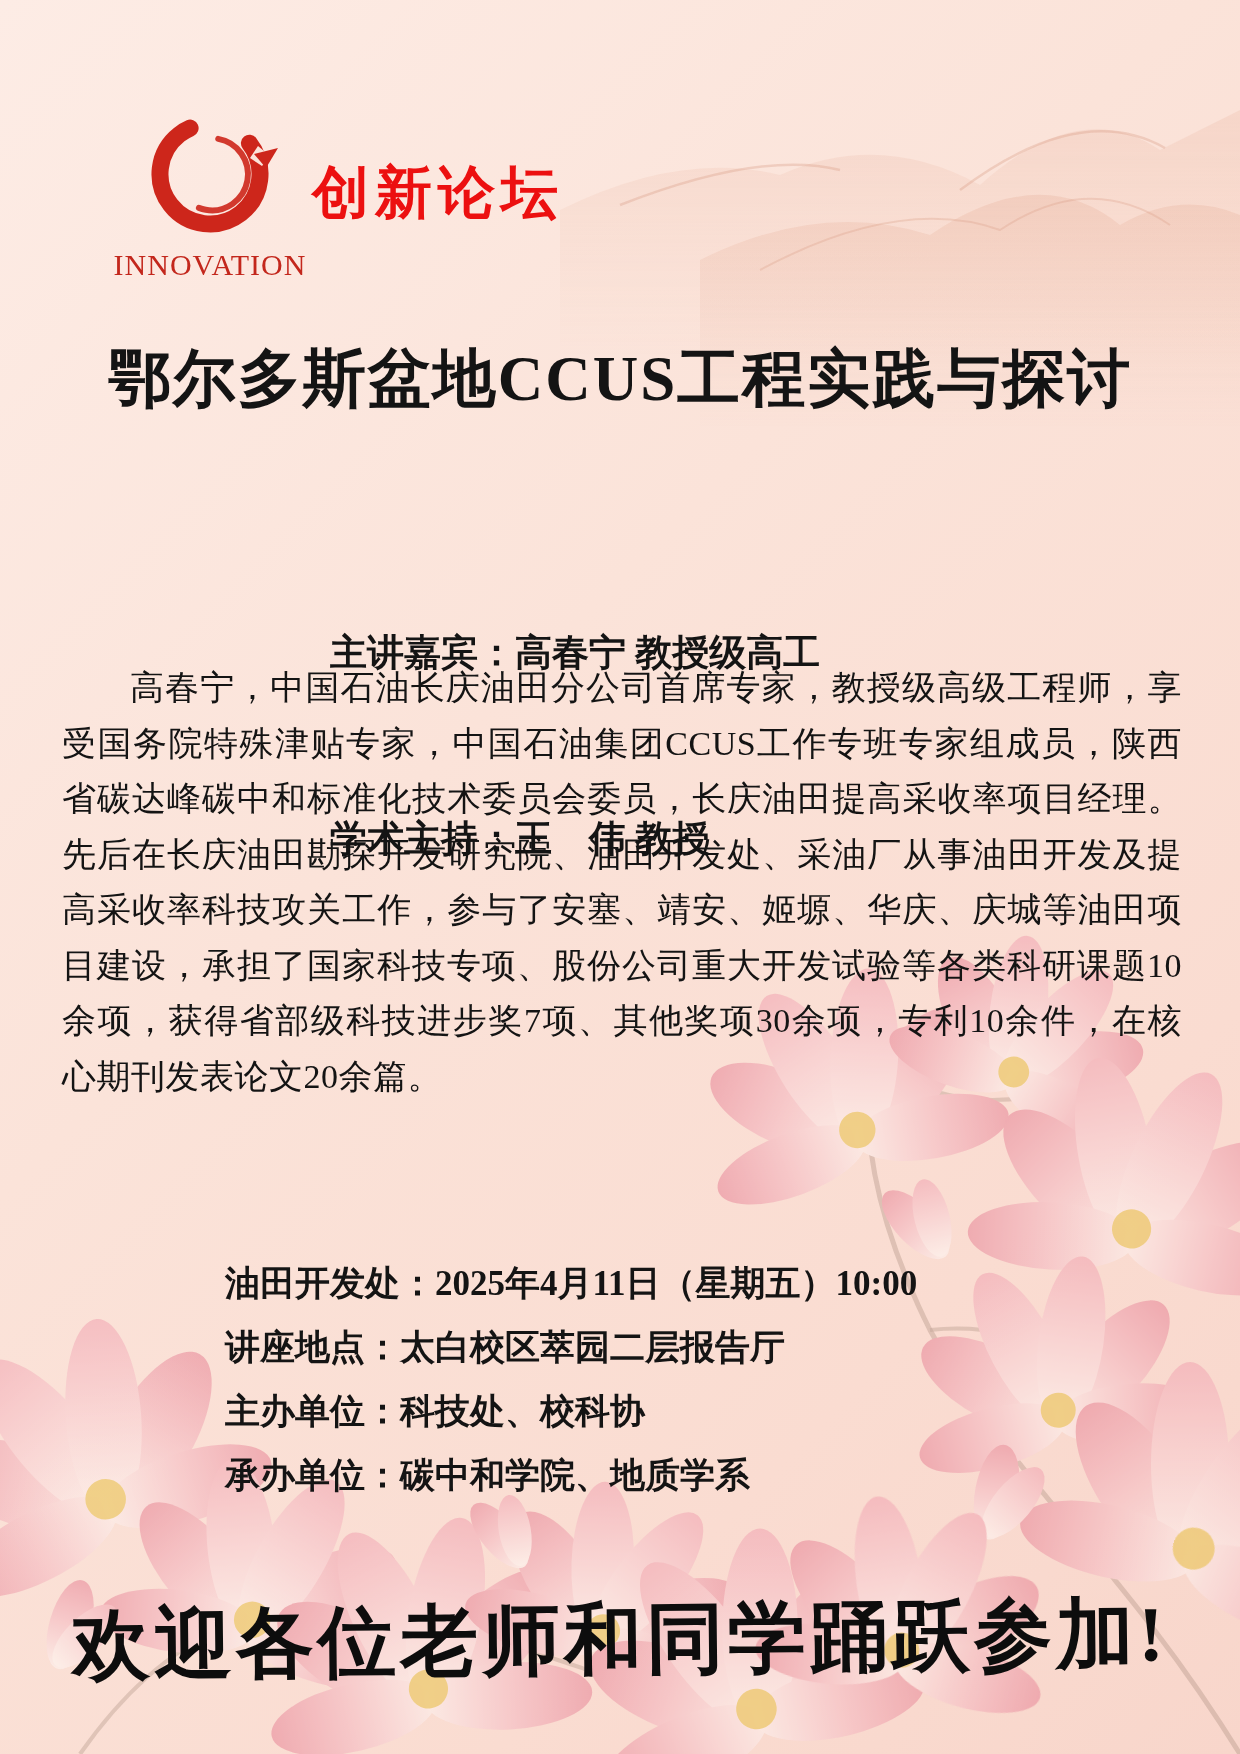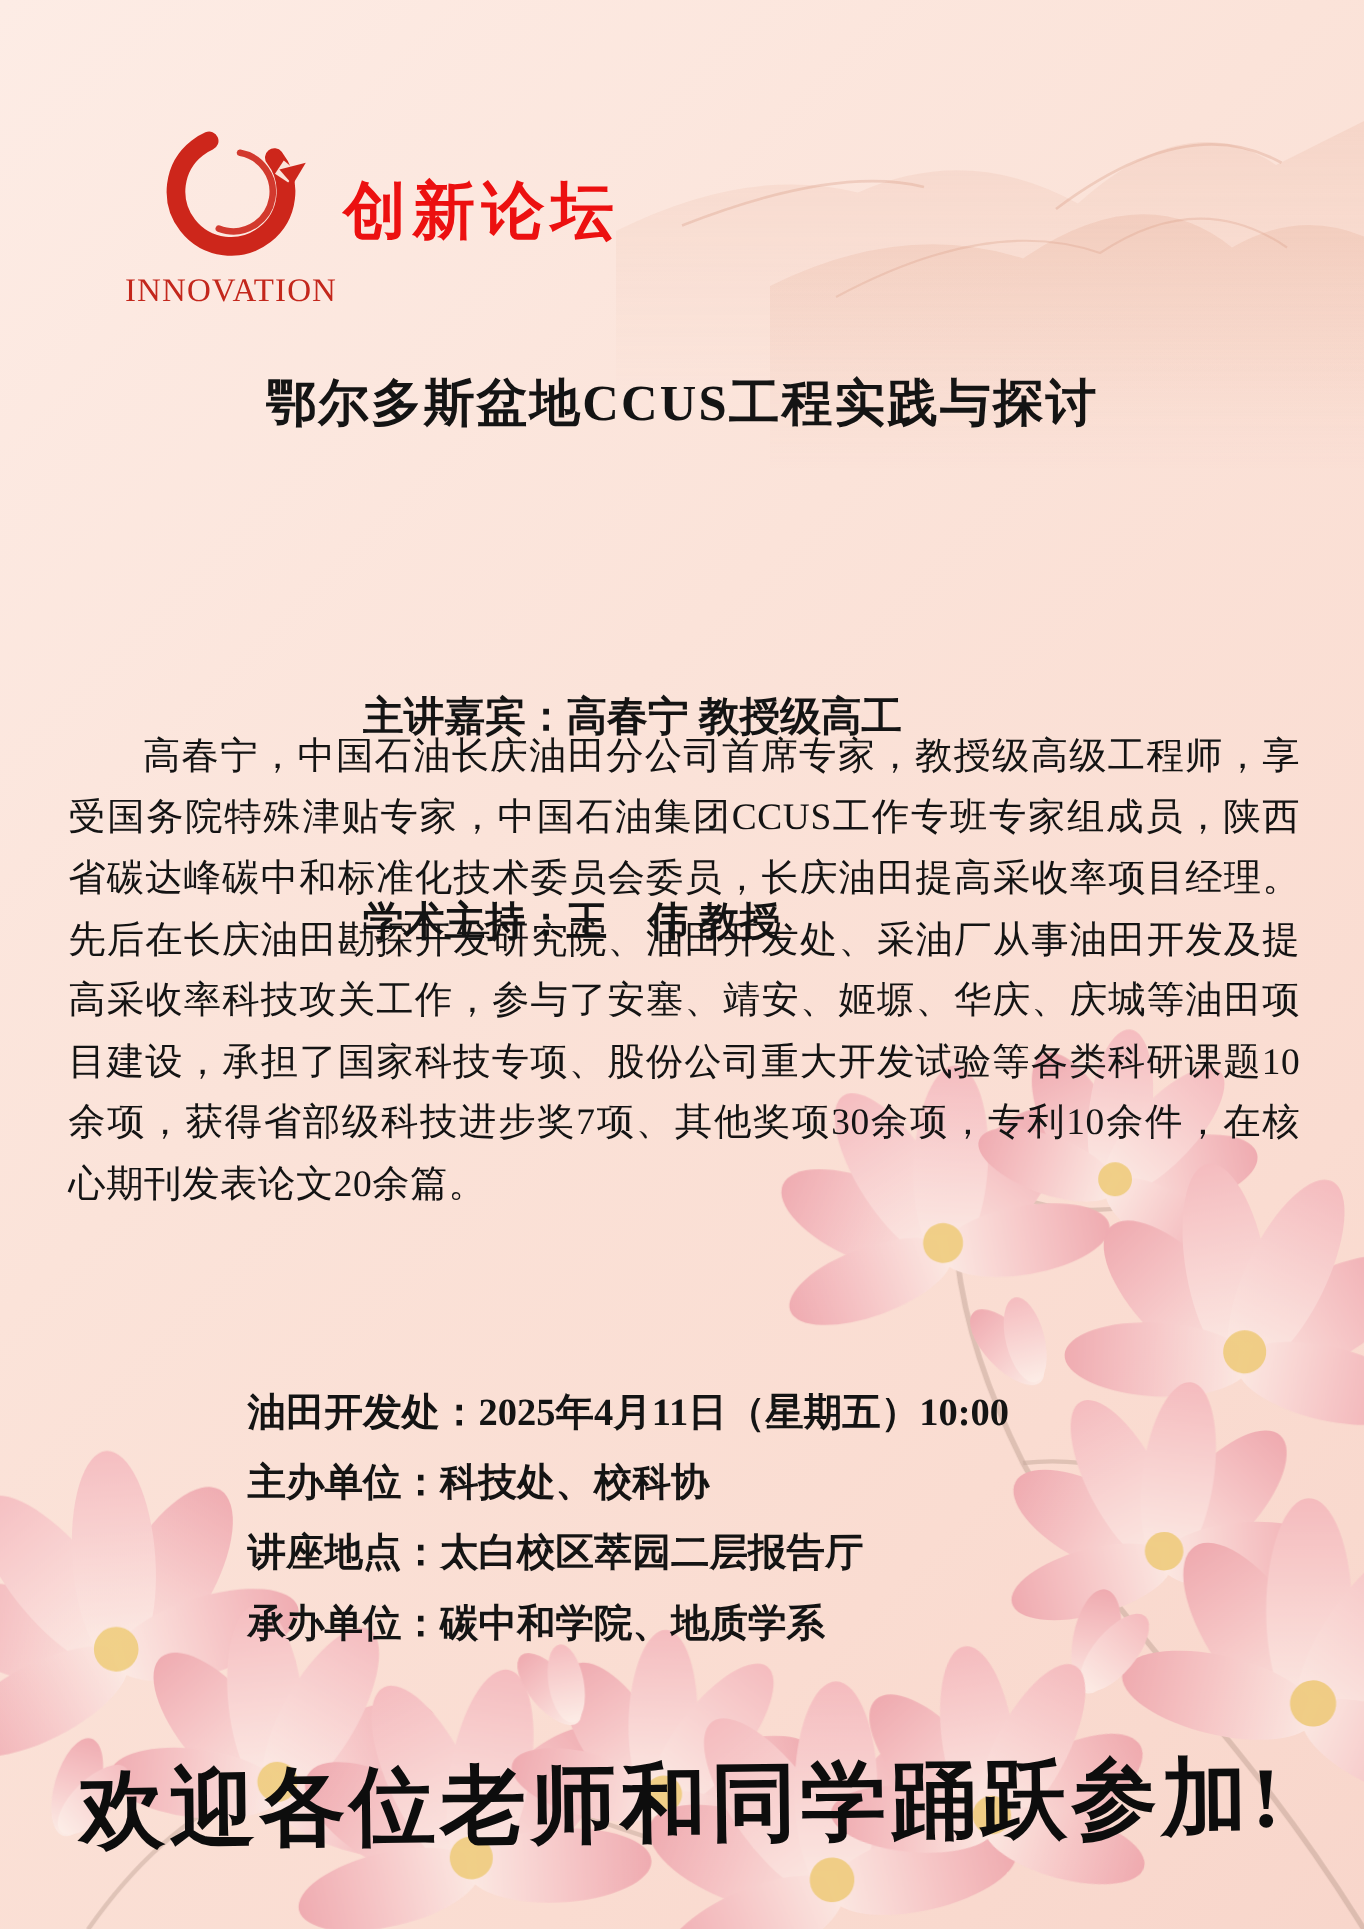--- a/index.html
+++ b/index.html
@@ -33,21 +33,21 @@
   .lecture-number{
     position:absolute;left:668px;top:182px;
     font-size:56px;line-height:64px;font-weight:bold;
     color:#ec1010;letter-spacing:2px;white-space:nowrap;
   }
 
   
   .lecture-title{
     position:absolute;top:336px;left:0;width:100%;
     text-align:center;
-    font-size:46px;font-weight:bold;letter-spacing:2px;
+    font-size:63px;font-weight:bold;letter-spacing:2px;
   }
   .guest-block{
     position:absolute;top:498px;left:330px;
     font-size:37px;font-weight:bold;line-height:62px;
     white-space:pre;
   }
 
   
   .bio{
     position:absolute;top:660px;left:62px;right:58px;
@@ -162,20 +162,20 @@
 
     <div class="guest-block">
       <span class="detail-row">主讲嘉宾：高春宁 教授级高工</span>
       <span class="detail-row">学术主持：王　伟 教授</span>
     </div>
 
     <div class="bio">高春宁，中国石油长庆油田分公司首席专家，教授级高级工程师，享受国务院特殊津贴专家，中国石油集团CCUS工作专班专家组成员，陕西省碳达峰碳中和标准化技术委员会委员，长庆油田提高采收率项目经理。先后在长庆油田勘探开发研究院、油田开发处、采油厂从事油田开发及提高采收率科技攻关工作，参与了安塞、靖安、姬塬、华庆、庆城等油田项目建设，承担了国家科技专项、股份公司重大开发试验等各类科研课题10余项，获得省部级科技进步奖7项、其他奖项30余项，专利10余件，在核心期刊发表论文20余篇。</div>
 
     <div class="details">
       <span class="detail-row"><span>油田开发处：</span><span>2025年4月11日（星期五）10:00</span></span>
+      <span class="detail-row"><span>讲座地点：</span><span>太白校区萃园二层报告厅</span></span>
       <span class="detail-row"><span>主办单位：</span><span>科技处、校科协</span></span>
-      <span class="detail-row"><span>讲座地点：</span><span>太白校区萃园二层报告厅</span></span>
       <span class="detail-row"><span>承办单位：</span><span>碳中和学院、地质学系</span></span>
     </div>
 
     <div class="welcome">欢迎各位老师和同学踊跃参加!</div>
   </div>
 </div>
 
 </body></html>

